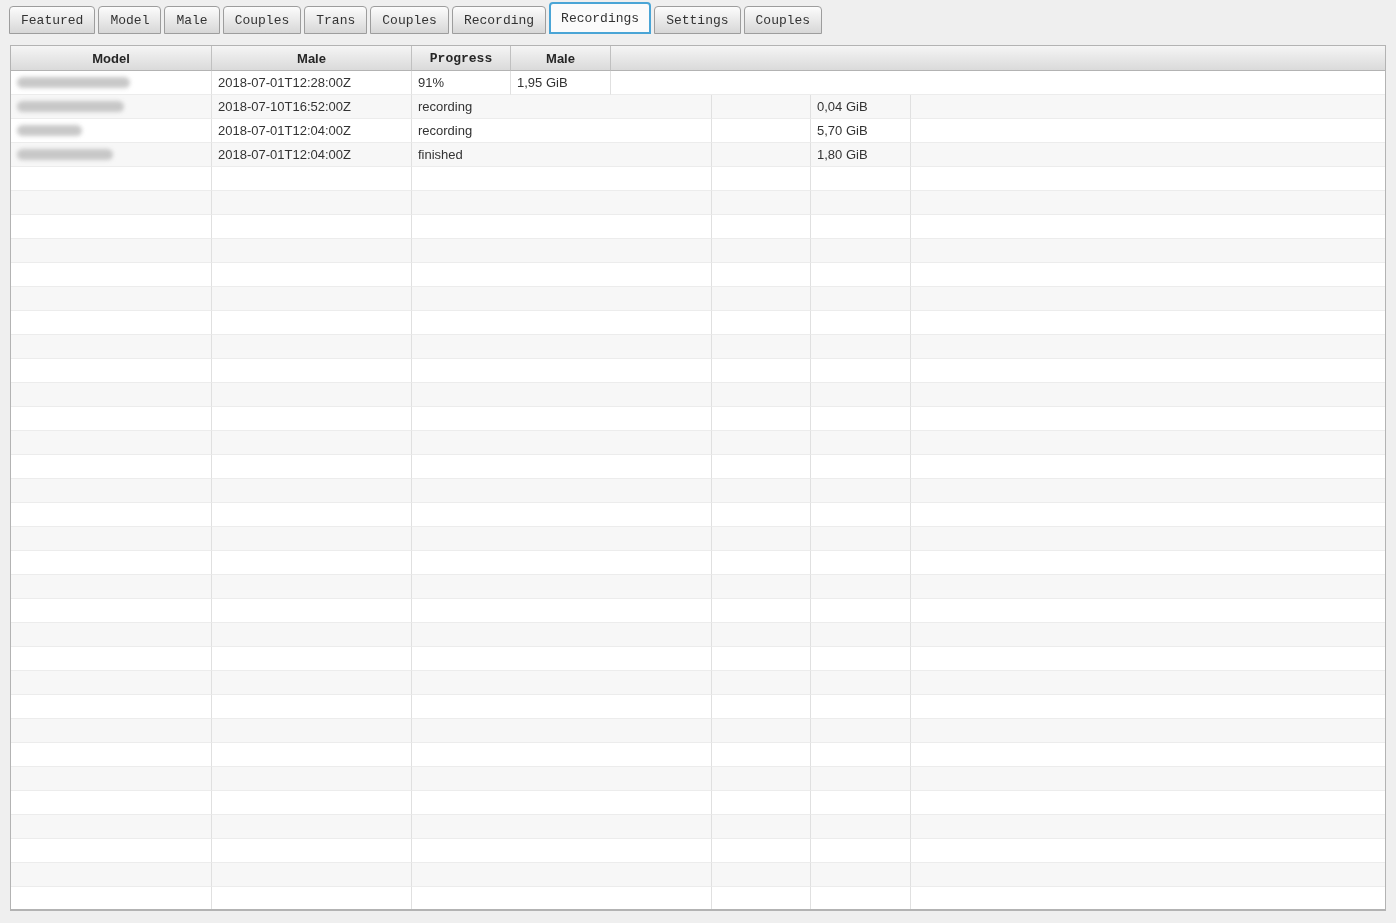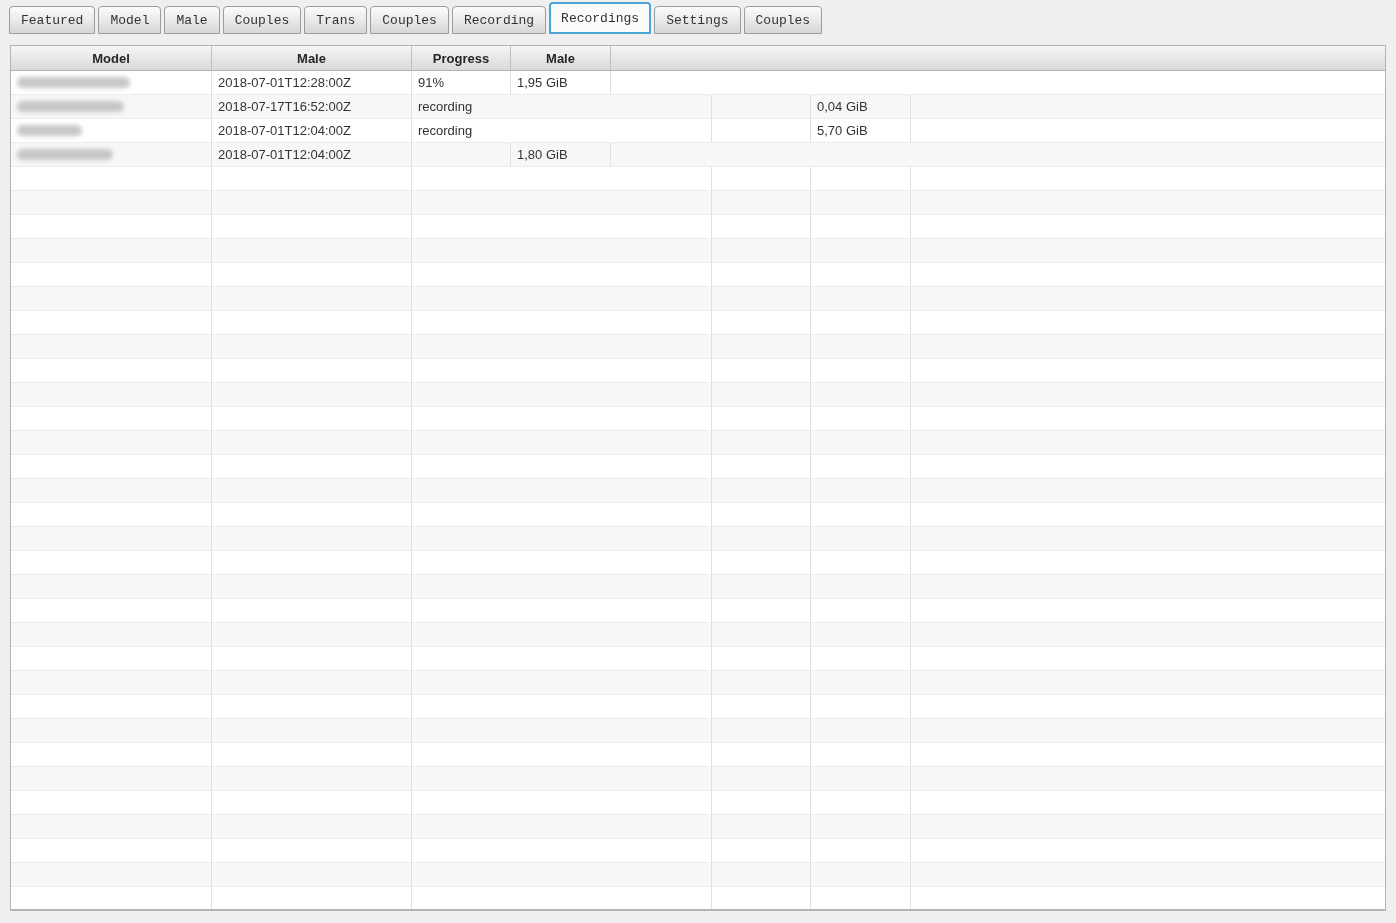--- a/index.html
+++ b/index.html
@@ -106,21 +106,21 @@
   </div>
 
 <div class="table-wrap">
   <div class="thead" id="thead">
       <div class="th" style="width: 201px;">
     <span>Model</span>
   </div>
       <div class="th" style="width: 200px;">
     <span>Male</span>
   </div>
-      <div class="th" style="width: 99px;">
+      <div class="th" style="width: 99px; font-family: Liberation Mono, monospace;">
     <span>Progress</span>
   </div>
       <div class="th" style="width: 100px;">
     <span>Male</span>
   </div>
       <div class="th" style="flex: 1 1 auto;">
     <span></span>
   </div>
     </div>
   <div class="tbody" id="tbody">
@@ -130,41 +130,42 @@
         </div>
     <div class="td" style="width: 200px;">2018-07-01T12:28:00Z</div>
     <div class="td" style="width: 99px;">91%</div>
     <div class="td" style="width: 100px;">1,95 GiB</div>
     <div class="td" style="flex: 1 1 auto;"></div>
   </div>
       <div class="tr alt">
     <div class="td" style="width: 201px;">
           <span class="redacted" style="width: 107px;"></span>
         </div>
-    <div class="td" style="width: 200px;">2018-07-17T16:52:00Z</div>
+    <div class="td" style="width: 200px;">2018-07-10T16:52:00Z</div>
     <div class="td" style="width: 300px;">recording</div>
     <div class="td" style="width: 99px;"></div>
     <div class="td" style="width: 100px;">0,04 GiB</div>
     <div class="td" style="flex: 1 1 auto;"></div>
   </div>
       <div class="tr">
     <div class="td" style="width: 201px;">
           <span class="redacted" style="width: 65px;"></span>
         </div>
     <div class="td" style="width: 200px;">2018-07-01T12:04:00Z</div>
     <div class="td" style="width: 300px;">recording</div>
     <div class="td" style="width: 99px;"></div>
     <div class="td" style="width: 100px;">5,70 GiB</div>
     <div class="td" style="flex: 1 1 auto;"></div>
   </div>
       <div class="tr alt">
     <div class="td" style="width: 201px;">
           <span class="redacted" style="width: 96px;"></span>
         </div>
     <div class="td" style="width: 200px;">2018-07-01T12:04:00Z</div>
+    <div class="td" style="width: 300px;">finished</div>
     <div class="td" style="width: 99px;"></div>
     <div class="td" style="width: 100px;">1,80 GiB</div>
     <div class="td" style="flex: 1 1 auto;"></div>
   </div>
       <div class="tr">
     <div class="td" style="width: 201px;"></div>
     <div class="td" style="width: 200px;"></div>
     <div class="td" style="width: 300px;"></div>
     <div class="td" style="width: 99px;"></div>
     <div class="td" style="width: 100px;"></div>

